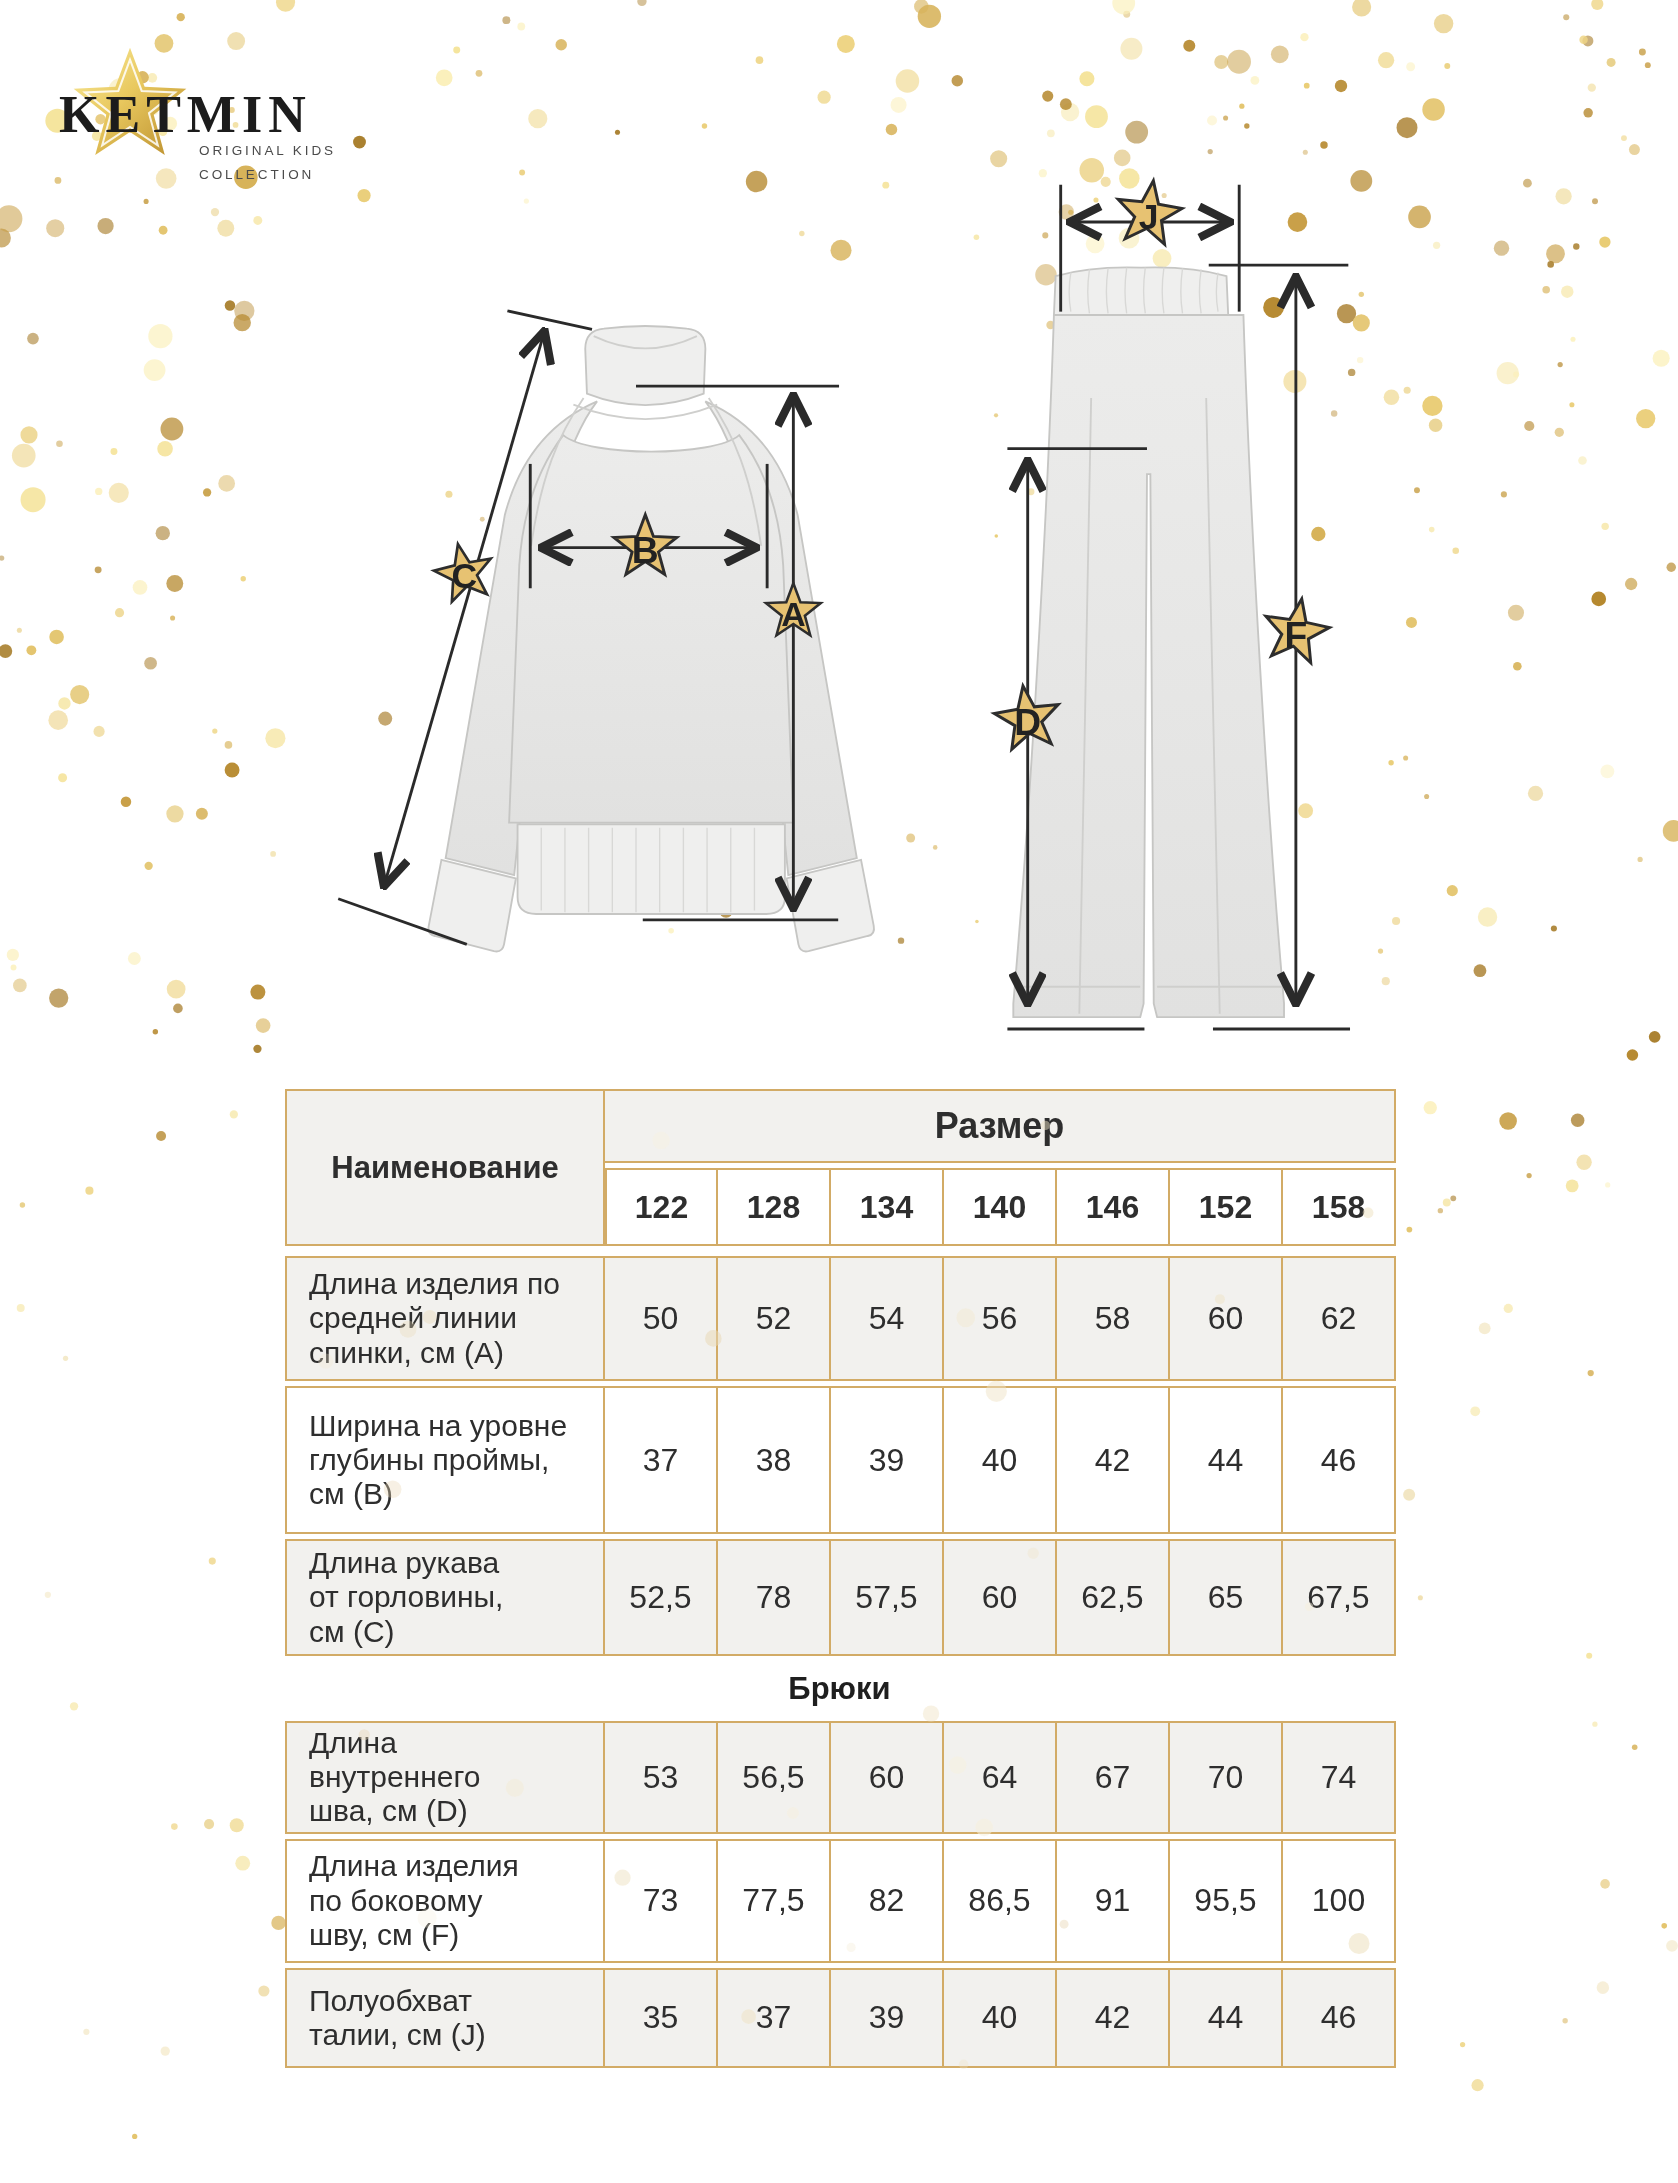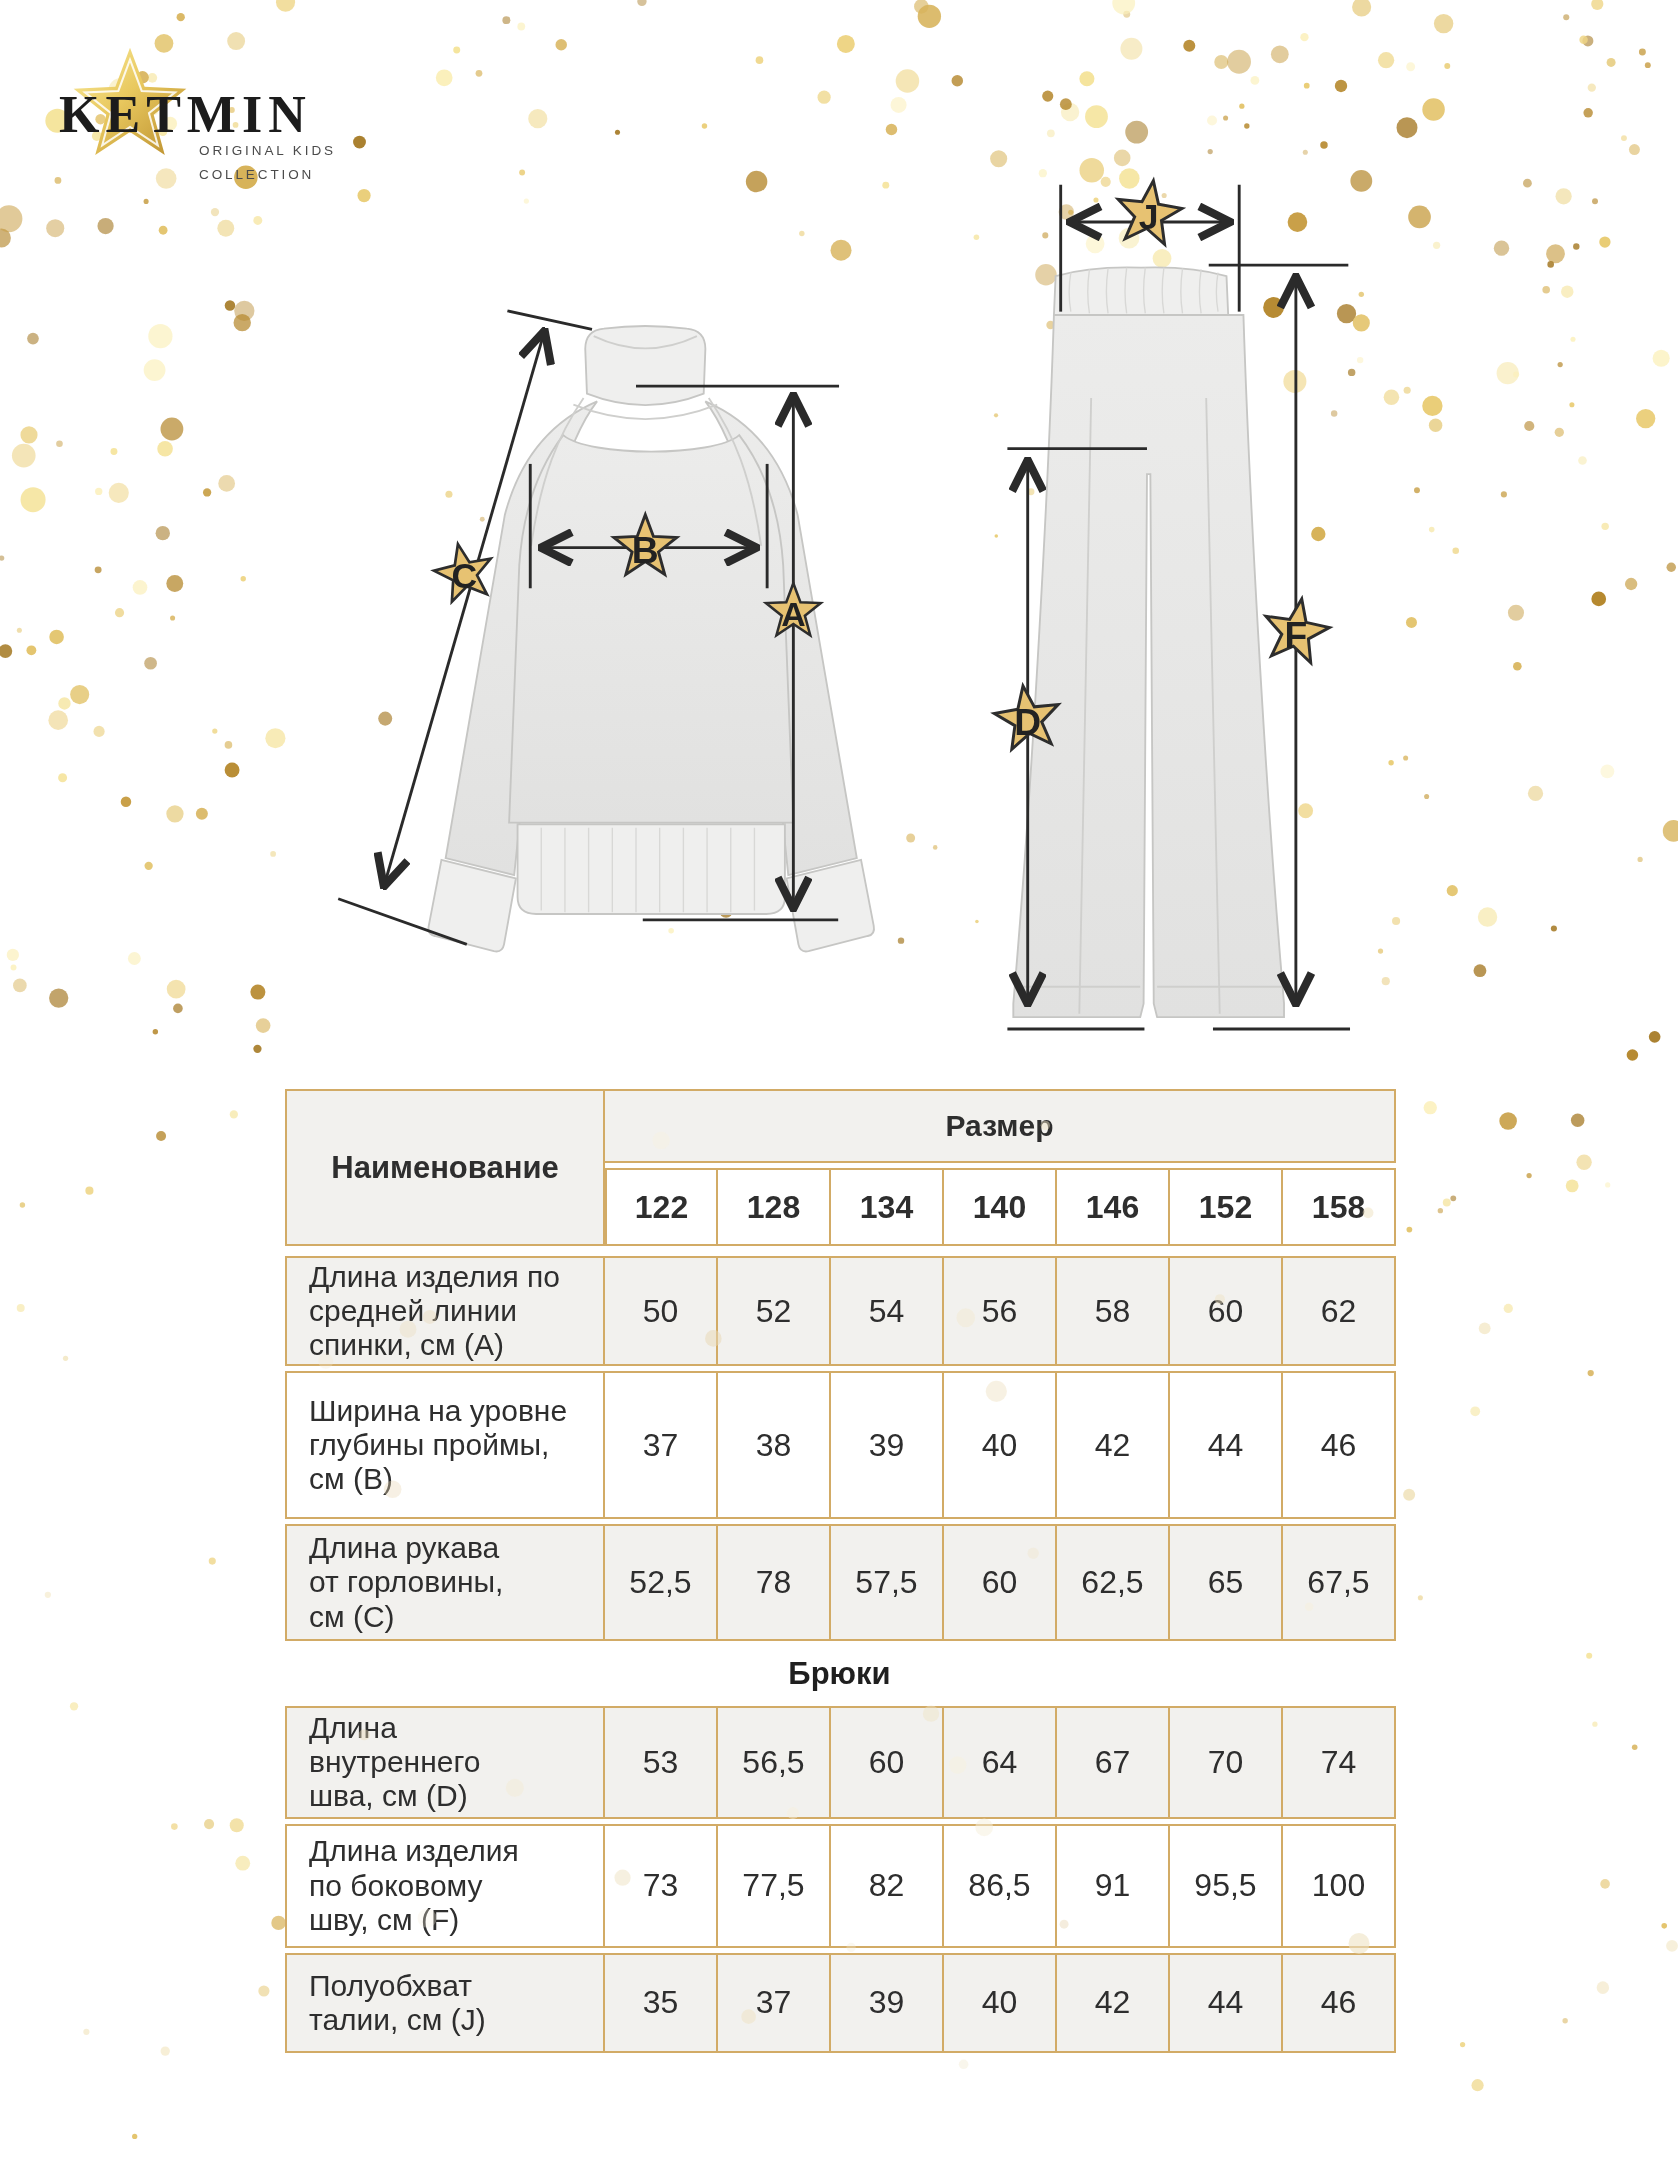--- a/index.html
+++ b/index.html
@@ -27,21 +27,21 @@
   
   .tables{position:absolute;left:285px;top:1084px;width:1109px;z-index:2;}
   table.tbl{border-collapse:separate;border-spacing:0 5.1px;table-layout:fixed;width:1109px;}
   .tbl col.c0{width:320px;} .tbl col.cs{width:113px;}
   .tbl td{border-top:2.5px solid var(--gold,#d2ab66);border-bottom:2.5px solid var(--gold,#d2ab66);
           border-right:2.5px solid var(--gold,#d2ab66);background:#fff;box-sizing:border-box;
           vertical-align:middle;}
   .tbl td:first-child{border-left:2.5px solid var(--gold,#d2ab66);}
   .tbl td.shaded{background:var(--shade,#f2f1ee);}
   .name-cell{font-weight:700;font-size:31px;text-align:center;}
-  .razmer-cell{font-weight:700;font-size:30px;text-align:center;}
+  .razmer-cell{font-weight:700;font-size:36px;text-align:center;}
   .size-cell{font-weight:700;font-size:32px;text-align:center;}
   .label-cell{font-size:30px;line-height:1.14;padding-left:22px;white-space:pre-line;text-align:left;}
   .value-cell{font-size:32px;text-align:center;}
   .section-title{width:1109px;text-align:center;font-weight:700;font-size:31px;
                  margin-top:10.2px;margin-bottom:8.5px;color:#1f1f1f;}
 </style>
 </head>
 <body>
 
 <div class="page">
@@ -485,21 +485,21 @@
             <col class="c0">
             <col class="cs">
             <col class="cs">
             <col class="cs">
             <col class="cs">
             <col class="cs">
             <col class="cs">
             <col class="cs">
           </colgroup>
           <tbody>
-            <tr style="height: 110px;">
+            <tr style="height: 125px;">
               <td class="label-cell shaded">Длина изделия по
 средней линии
 спинки, см (А)</td>
               <td class="value-cell shaded">50</td>
               <td class="value-cell shaded">52</td>
               <td class="value-cell shaded">54</td>
               <td class="value-cell shaded">56</td>
               <td class="value-cell shaded">58</td>
               <td class="value-cell shaded">60</td>
               <td class="value-cell shaded">62</td>

